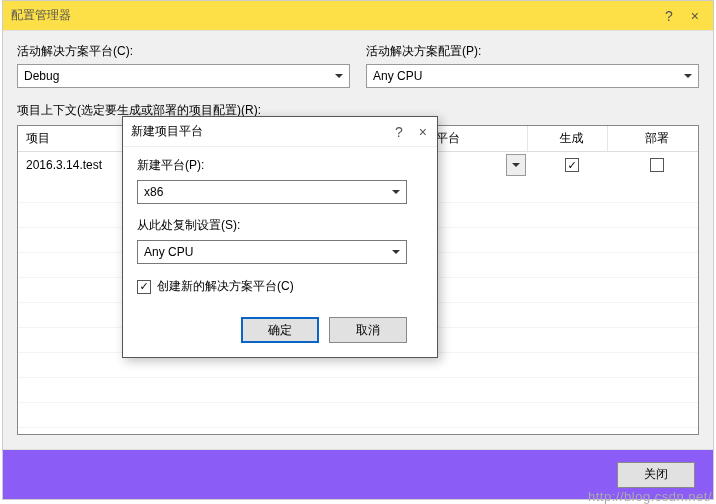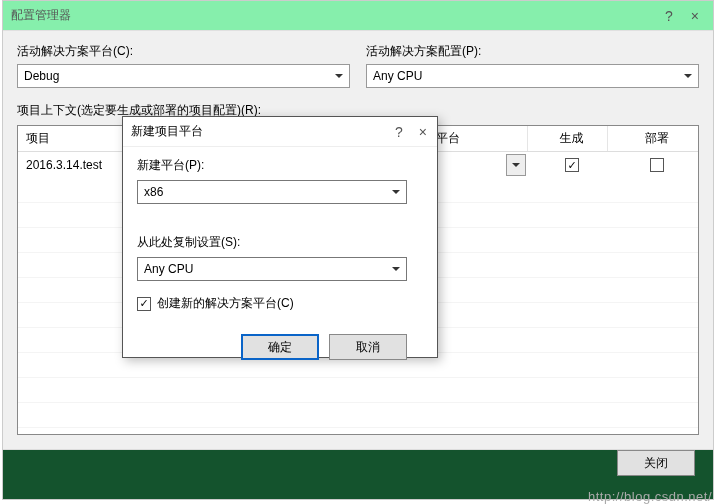--- a/index.html
+++ b/index.html
@@ -15,21 +15,21 @@
     .main-window {
       border: 1px solid #ccc;
       width: 712px; height: 500px;
       position: absolute; left: 2px; top: 0;
       background: #f0f0f0;
     }
     .titlebar {
       height: 30px;
       display: flex; align-items: center;
       padding: 0 8px;
-      background: #86efac;
+      background: #fde047;
       border-bottom: 1px solid #e0e0e0;
       justify-content: space-between;
     }
     .title-left { color: #555; }
     .title-right { display:flex; gap: 18px; align-items:center; padding-right: 6px;}
     .help-glyph, .close-glyph { color: #555; font-size: 14px; }
     .content { padding: 12px 14px 0 14px; }
     .row-top {
       display: flex; gap: 16px;
     }
@@ -84,22 +84,22 @@
     }
     .chk {
       width:14px; height:14px; border:1px solid #555; background:#fff;
       display:inline-flex; align-items:center; justify-content:center;
       font-size:11px; line-height:1;
     }
     .chk.unchecked { color: transparent; }
     .grid-lines div { border-bottom: 1px solid #f4f4f4; height:25px;}
     .footer {
       position:absolute; bottom:0; left:0; right:0;
-      height: 50px; background:#14532d;
-      display:flex; justify-content:flex-end; 
+      height: 50px; background:#8b5cf6;
+      display:flex; justify-content:flex-end; align-items:center;
       padding-right: 18px; border-top:1px solid #ddd;margin-top:40px;
     }
     .btn {
       min-width: 78px; height: 26px;
       border: 1px solid #888; background:#e1e1e1;
       display:inline-flex; align-items:center; justify-content:center;
       font-size:12px;
     }
     
     .dialog {
@@ -214,21 +214,21 @@
       <span class="help-glyph">?</span>
       <span class="close-glyph">×</span>
     </span>
   </div>
   <div class="dlg-body">
     <span>新建平台(P):</span>
     <div class="dlg-select">
       <span>x86</span>
       <span class="arrow-down"></span>
     </div>
-    <span style="margin-top:24px;">从此处复制设置(S):</span>
+    <span style="margin-top:7px;">从此处复制设置(S):</span>
     <div class="dlg-select">
       <span>Any CPU</span>
       <span class="arrow-down"></span>
     </div>
     <div class="dlg-check-row">
       <span class="chk">✓</span>
       <span>创建新的解决方案平台(C)</span>
     </div>
     <div class="dlg-footer">
       <div class="btn primary">确定</div>

